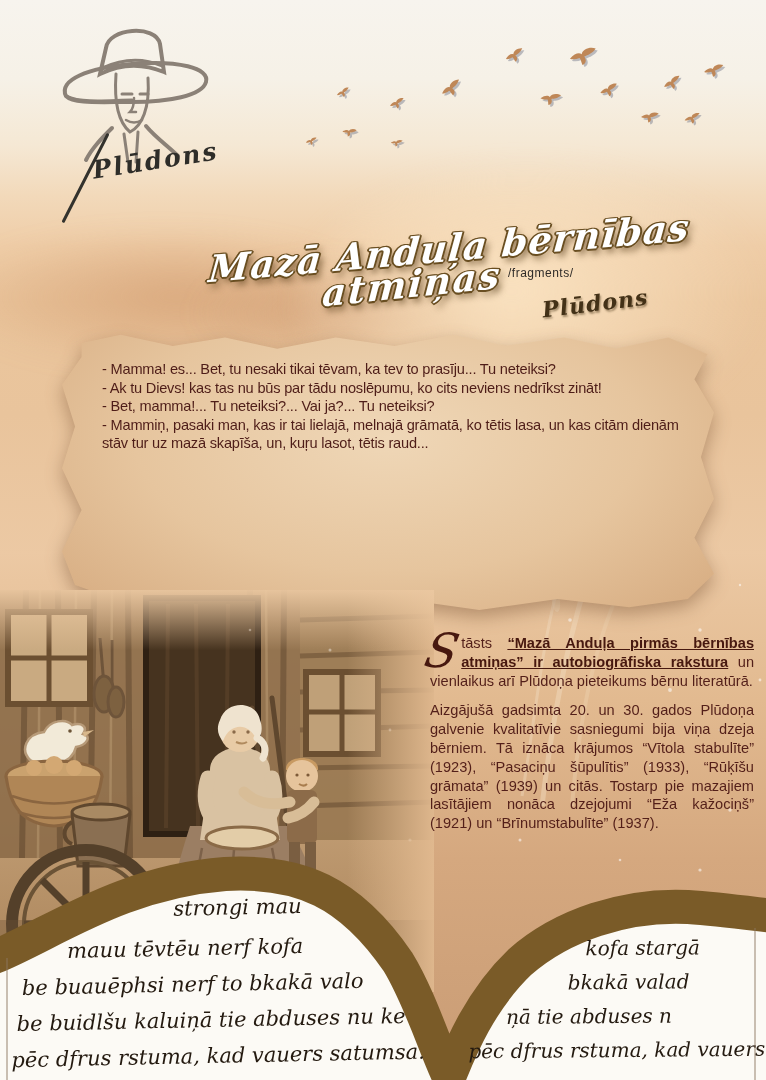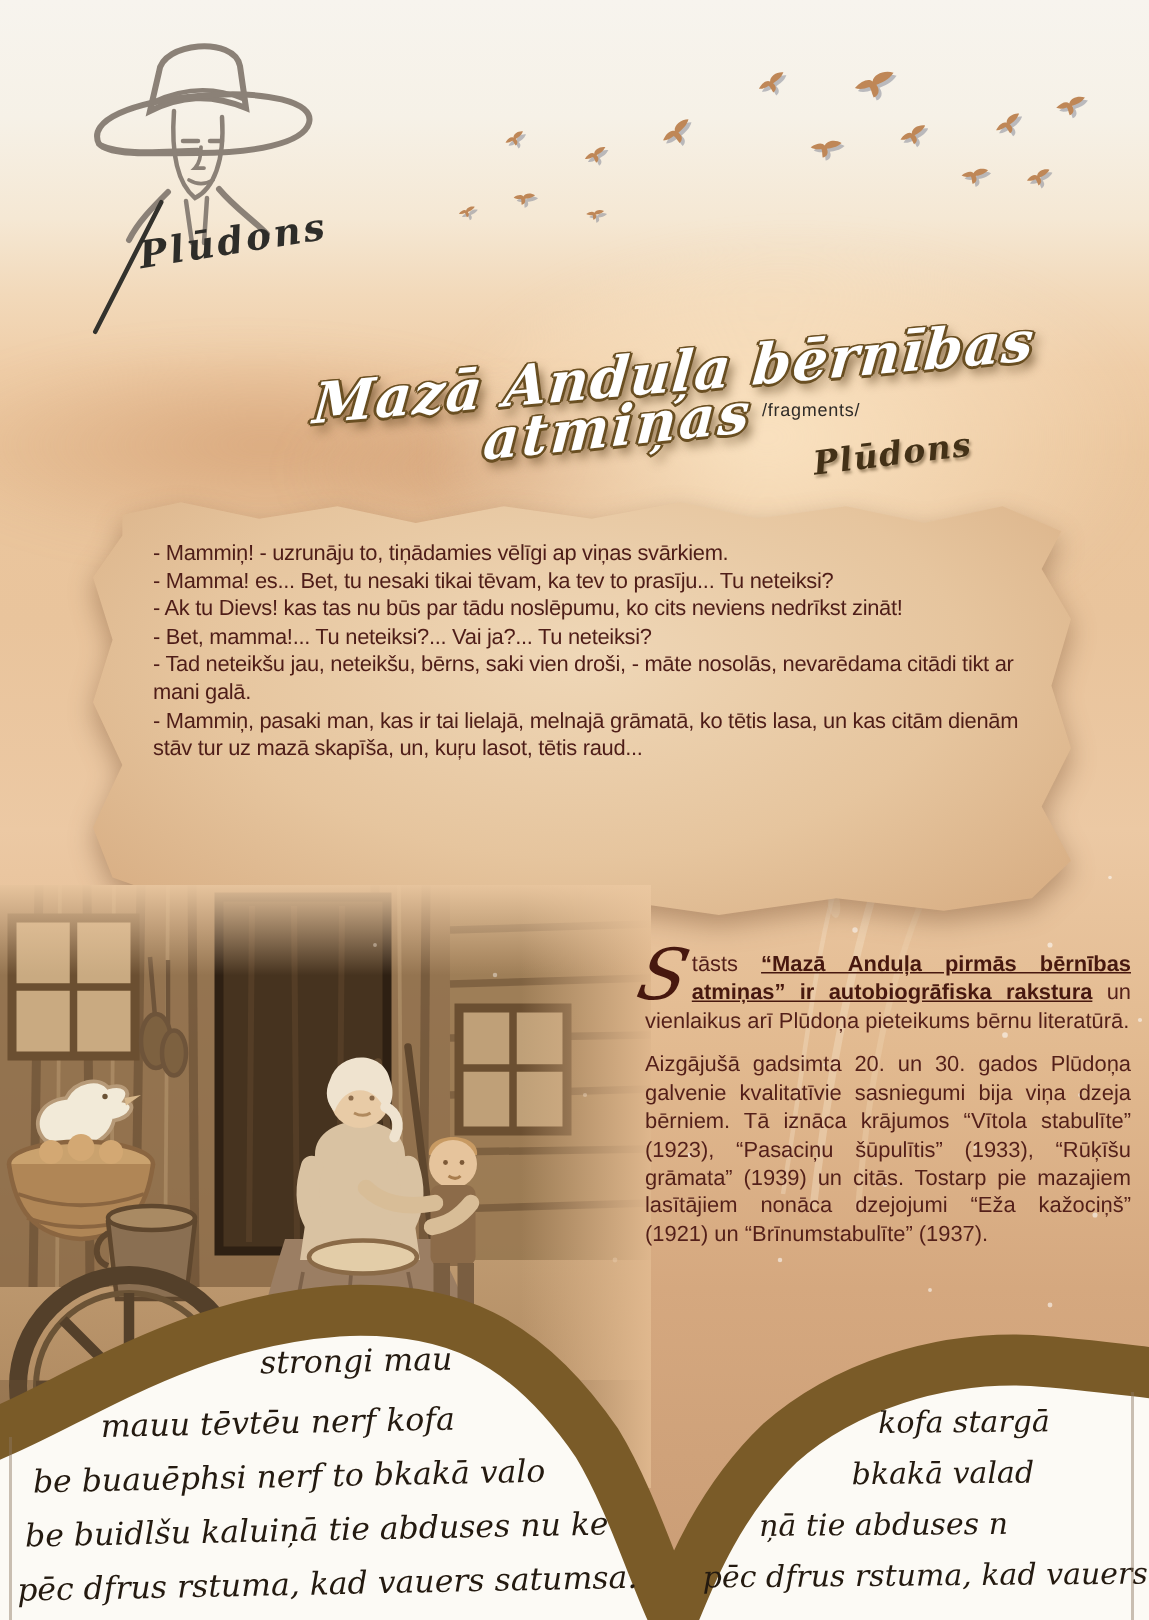--- a/index.html
+++ b/index.html
@@ -186,25 +186,23 @@
   </svg>
 
   <div class="title-line title1">Mazā Anduļa bērnības</div>
   <div class="title-line title2">atmiņas</div>
   <div class="fragments">/fragments/</div>
   <div class="author-script">Plūdons</div>
 
   <div class="torn-paper">
     <div class="torn-shape"></div>
     <div class="dialogue">
-      <p>- Mammiņ! - uzrunāju to, tiņādamies vēlīgi ap viņas svārkiem.</p>
       <p>- Mamma! es... Bet, tu nesaki tikai tēvam, ka tev to prasīju... Tu neteiksi?</p>
       <p>- Ak tu Dievs! kas tas nu būs par tādu noslēpumu, ko cits neviens nedrīkst zināt!</p>
       <p>- Bet, mamma!... Tu neteiksi?... Vai ja?... Tu neteiksi?</p>
-      <p>- Tad neteikšu jau, neteikšu, bērns, saki vien droši, - māte nosolās, nevarēdama citādi tikt ar mani galā.</p>
       <p>- Mammiņ, pasaki man, kas ir tai lielajā, melnajā grāmatā, ko tētis lasa, un kas citām dienām stāv tur uz mazā skapīša, un, kuŗu lasot, tētis raud...</p>
     </div>
   </div>
 
   <div class="illustration">
     <svg viewBox="0 0 434 402" width="434" height="402">
       <defs>
         <linearGradient id="sep" x1="0" y1="0" x2="0" y2="1">
           <stop offset="0" stop-color="#d8b58e"></stop>
             <stop offset=".5" stop-color="#c4a077"></stop>

